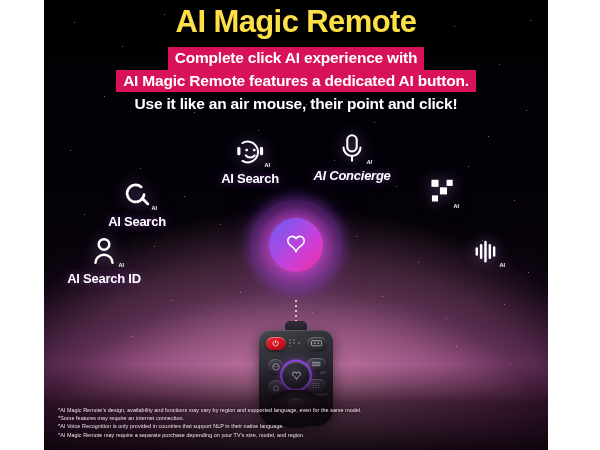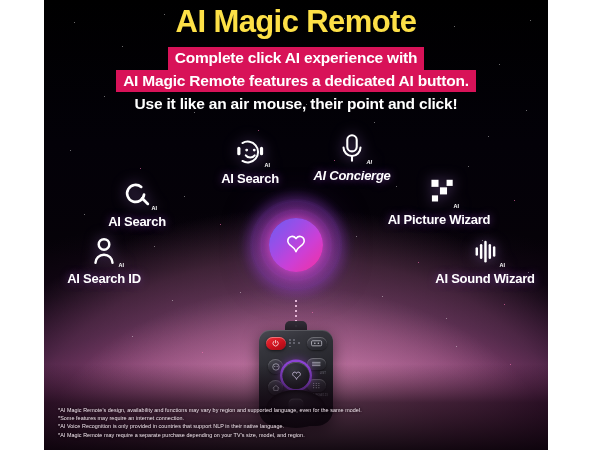--- a/index.html
+++ b/index.html
@@ -334,21 +334,20 @@
     <div class="feat" style="left:330px; top:176px; width:130px;">
       <div class="ico">
         <svg viewBox="0 0 40 36" fill="#fff">
           <rect x="12" y="4" width="7.5" height="7.5"></rect>
           <rect x="21" y="12" width="7.5" height="7.5"></rect>
           <rect x="28" y="4" width="6.5" height="6.5"></rect>
           <rect x="12.5" y="20.5" width="6.5" height="6.5"></rect>
         </svg>
         <span class="ai-tag">AI</span>
       </div>
-      <div class="lbl">AI Picture Wizard</div>
     </div>
 
     <div class="feat" style="left:0px; top:235px; width:120px;">
       <div class="ico">
         <svg viewBox="0 0 40 36" fill="none" stroke="#fff" stroke-width="2.6" stroke-linecap="round">
           <circle cx="20" cy="10" r="5.6"></circle>
           <path d="M11 29.5c0-5 4-8.6 9-8.6s9 3.6 9 8.6"></path>
         </svg>
         <span class="ai-tag">AI</span>
       </div>
@@ -359,21 +358,20 @@
       <div class="ico">
         <svg viewBox="0 0 40 36" fill="#fff">
           <rect x="10" y="13" width="2.6" height="9" rx="1.3"></rect>
           <rect x="14.6" y="9.5" width="2.6" height="16" rx="1.3"></rect>
           <rect x="19.2" y="6" width="2.6" height="23" rx="1.3"></rect>
           <rect x="23.8" y="9.5" width="2.6" height="16" rx="1.3"></rect>
           <rect x="28.4" y="12" width="2.6" height="11" rx="1.3"></rect>
         </svg>
         <span class="ai-tag">AI</span>
       </div>
-      <div class="lbl">AI Sound Wizard</div>
     </div>
 
     <div id="orb-wrap">
       <div class="ring ring-a"></div>
       <div class="ring ring-b"></div>
       <div class="ring ring-c"></div>
       <div class="orb">
         <svg viewBox="0 0 32 32" fill="none" stroke="#fff" stroke-width="1.7" stroke-linecap="round">
           <path d="M16 9c-2.6-3.4-7.6-2.6-8.6 1.4-.8 3.2 1.6 5.4 4 7 2.4 1.6 4 3.2 4.6 5.6"></path>
           <path d="M16 9c2.6-3.4 7.6-2.6 8.6 1.4.8 3.2-1.6 5.4-4 7-2.4 1.6-4 3.2-4.6 5.6"></path>

